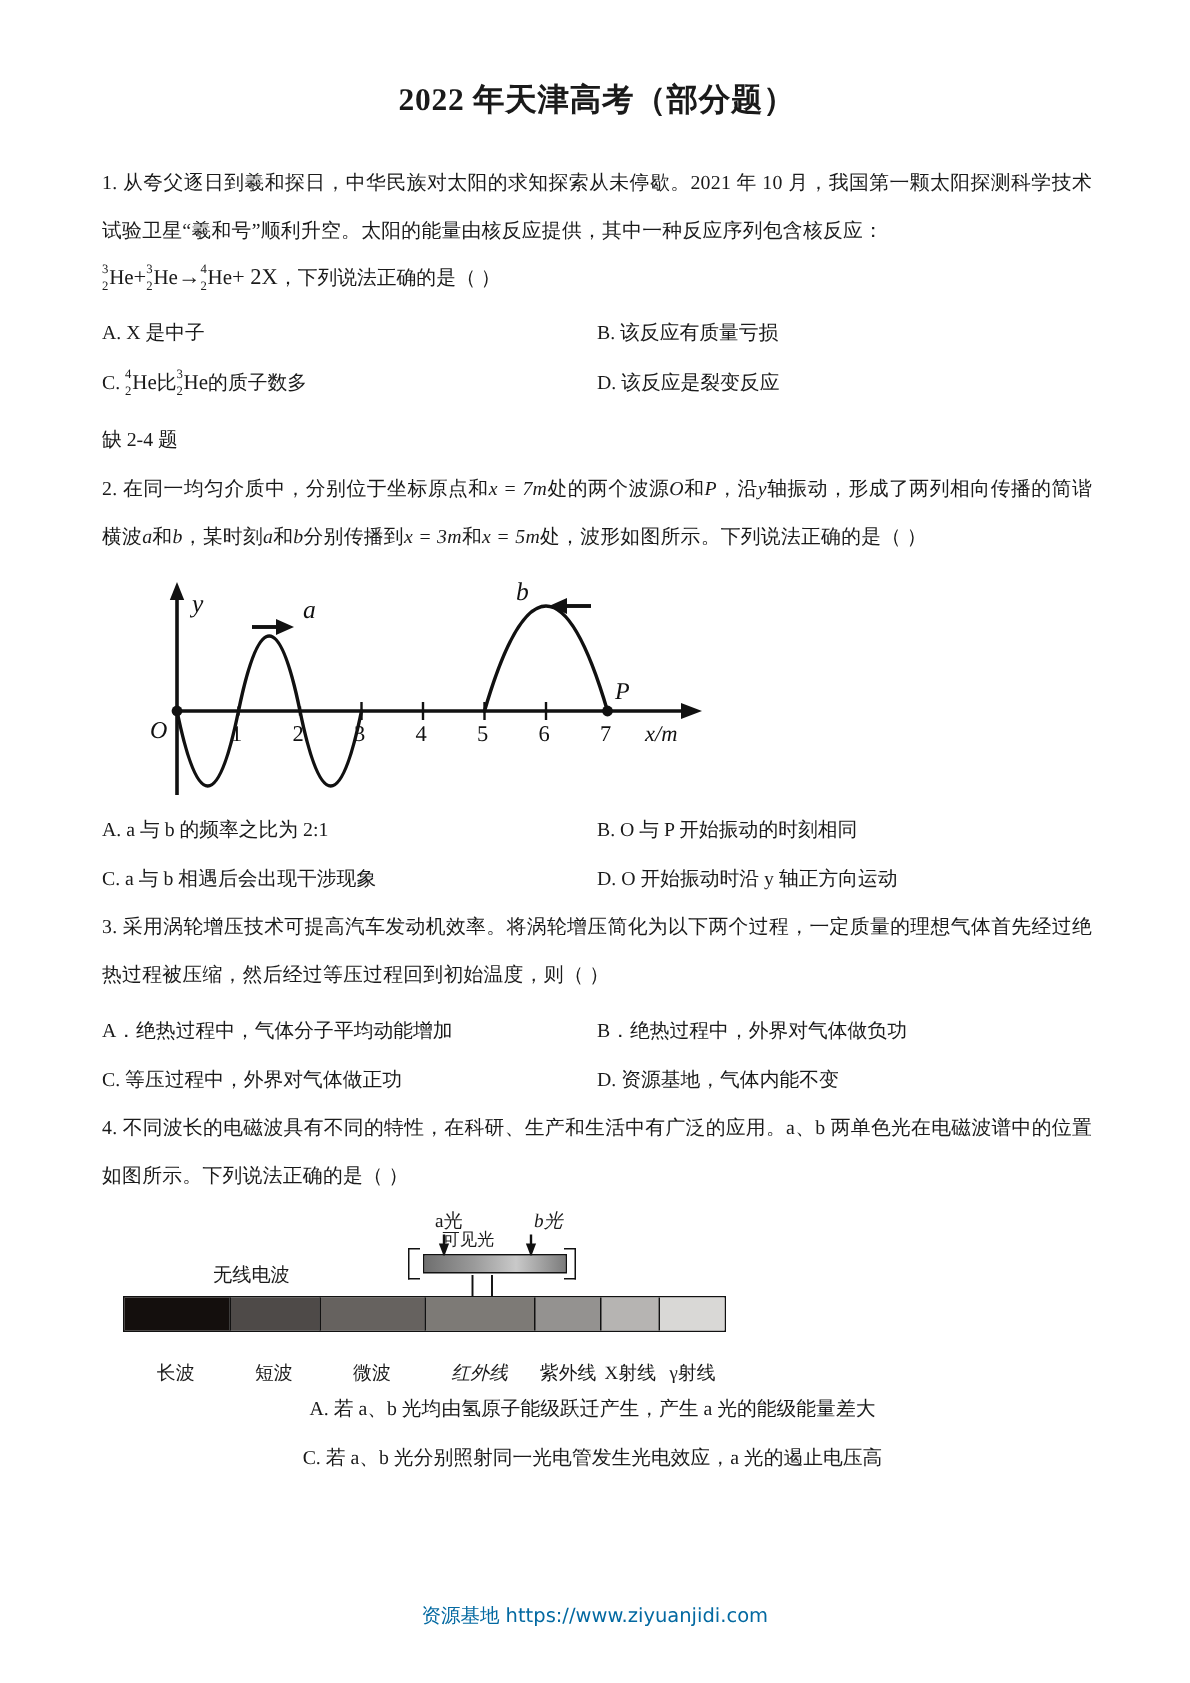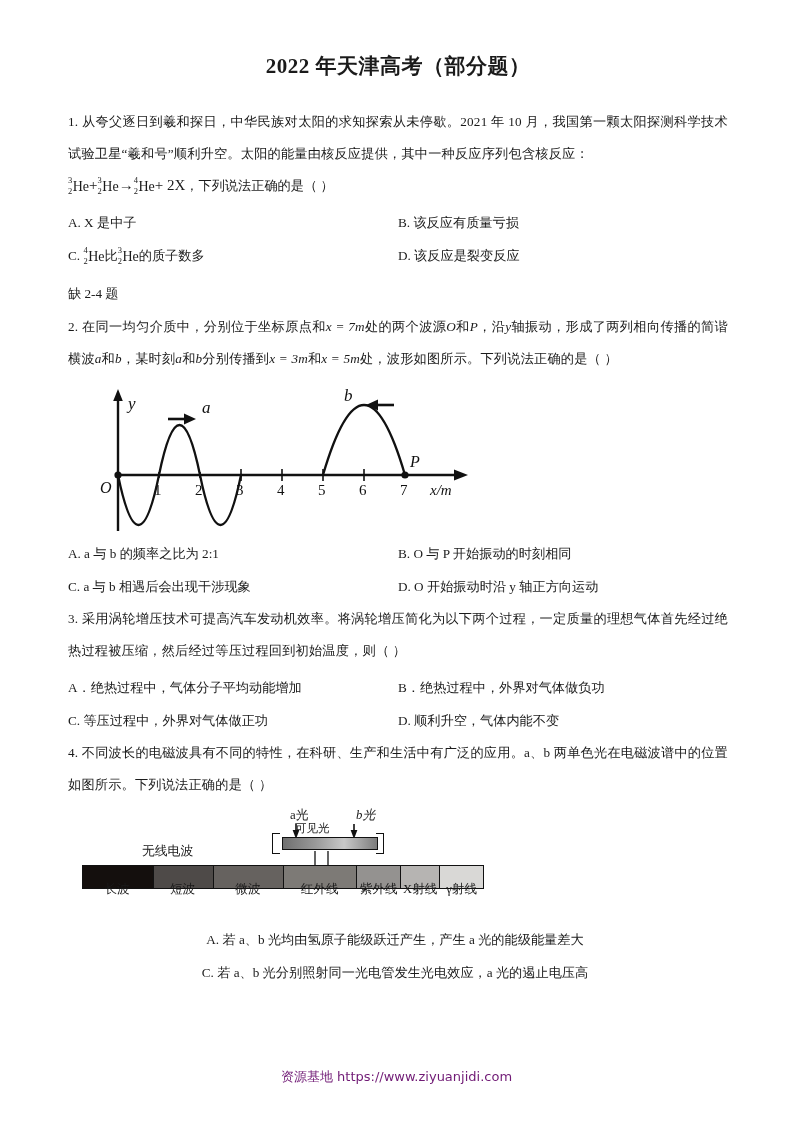--- a/index.html
+++ b/index.html
@@ -127,21 +127,21 @@
   .spec-seg {
     height: 100%;
     box-sizing: border-box;
   }
   .spec-seg + .spec-seg {
     border-left: 1.1px solid #111;
   }
   .spec-labels {
     position: absolute;
     left: 6px;
-    top: 72px;
+    top: 99px;
     width: 402px;
     height: 22px;
     display: flex;
   }
   .spec-lab {
     font-size: 12.6px;
     line-height: 20px;
     text-align: center;
     white-space: nowrap;
   }
@@ -188,21 +188,21 @@
     font-size: 12.8px;
     white-space: nowrap;
   }
   .footer {
     position: absolute;
     left: 0;
     top: 1068px;
     width: 793px;
     text-align: center;
     font-size: 13px;
-    color: #701a75;
+    color: #0369a1;
     font-family: "DejaVu Sans", "Liberation Sans", sans-serif;
   }
 </style>
 </head>
 <body>
 
 <div class="page">
 
   <div class="inner">
 
@@ -292,21 +292,21 @@
 
     <div>
       <p class="q-text">
         <span>3.</span>
         <span>采用涡轮增压技术可提高汽车发动机效率。将涡轮增压简化为以下两个过程，一定质量的理想气体首先经过绝热过程被压缩，然后经过等压过程回到初始温度，则（      ）</span>
       </p>
       <div class="options">
         <div class="opt">A．绝热过程中，气体分子平均动能增加</div>
         <div class="opt">B．绝热过程中，外界对气体做负功</div>
         <div class="opt">C. 等压过程中，外界对气体做正功</div>
-        <div class="opt">D. 顺利升空，气体内能不变</div>
+        <div class="opt">D. 资源基地，气体内能不变</div>
       </div>
     </div>
 
     <div>
       <p class="q-text">
         <span>4.</span>
         <span>不同波长的电磁波具有不同的特性，在科研、生产和生活中有广泛的应用。a、b 两单色光在电磁波谱中的位置如图所示。下列说法正确的是（      ）</span>
       </p>
 
       <div class="fig-spectrum">
@@ -339,21 +339,21 @@
           <div class="spec-seg" style="background: rgb(125, 122, 118); width: 23%;"></div>
           <div class="spec-seg" style="background: rgb(148, 146, 144); width: 14%;"></div>
           <div class="spec-seg" style="background: rgb(182, 180, 178); width: 12%;"></div>
           <div class="spec-seg" style="background: rgb(217, 216, 214); width: 14%;"></div>
         </div>
 
         <div class="spec-labels">
           <div class="spec-lab" style="width: 22%;">长波</div>
           <div class="spec-lab" style="width: 19%;">短波</div>
           <div class="spec-lab" style="width: 22%;">微波</div>
-          <div class="spec-lab" style="width: 23%;">红外线</div>
+          <div class="spec-lab" style="width: 23%; font-style: italic;">红外线</div>
           <div class="spec-lab" style="width: 14%;">紫外线</div>
           <div class="spec-lab" style="width: 12%;">X射线</div>
           <div class="spec-lab" style="width: 14%;">γ射线</div>
         </div>
       </div>
 
       <div class="options">
         <div class="opt full">A. 若 a、b 光均由氢原子能级跃迁产生，产生 a 光的能级能量差大</div>
         <div class="opt full">C. 若 a、b 光分别照射同一光电管发生光电效应，a 光的遏止电压高</div>
       </div>

